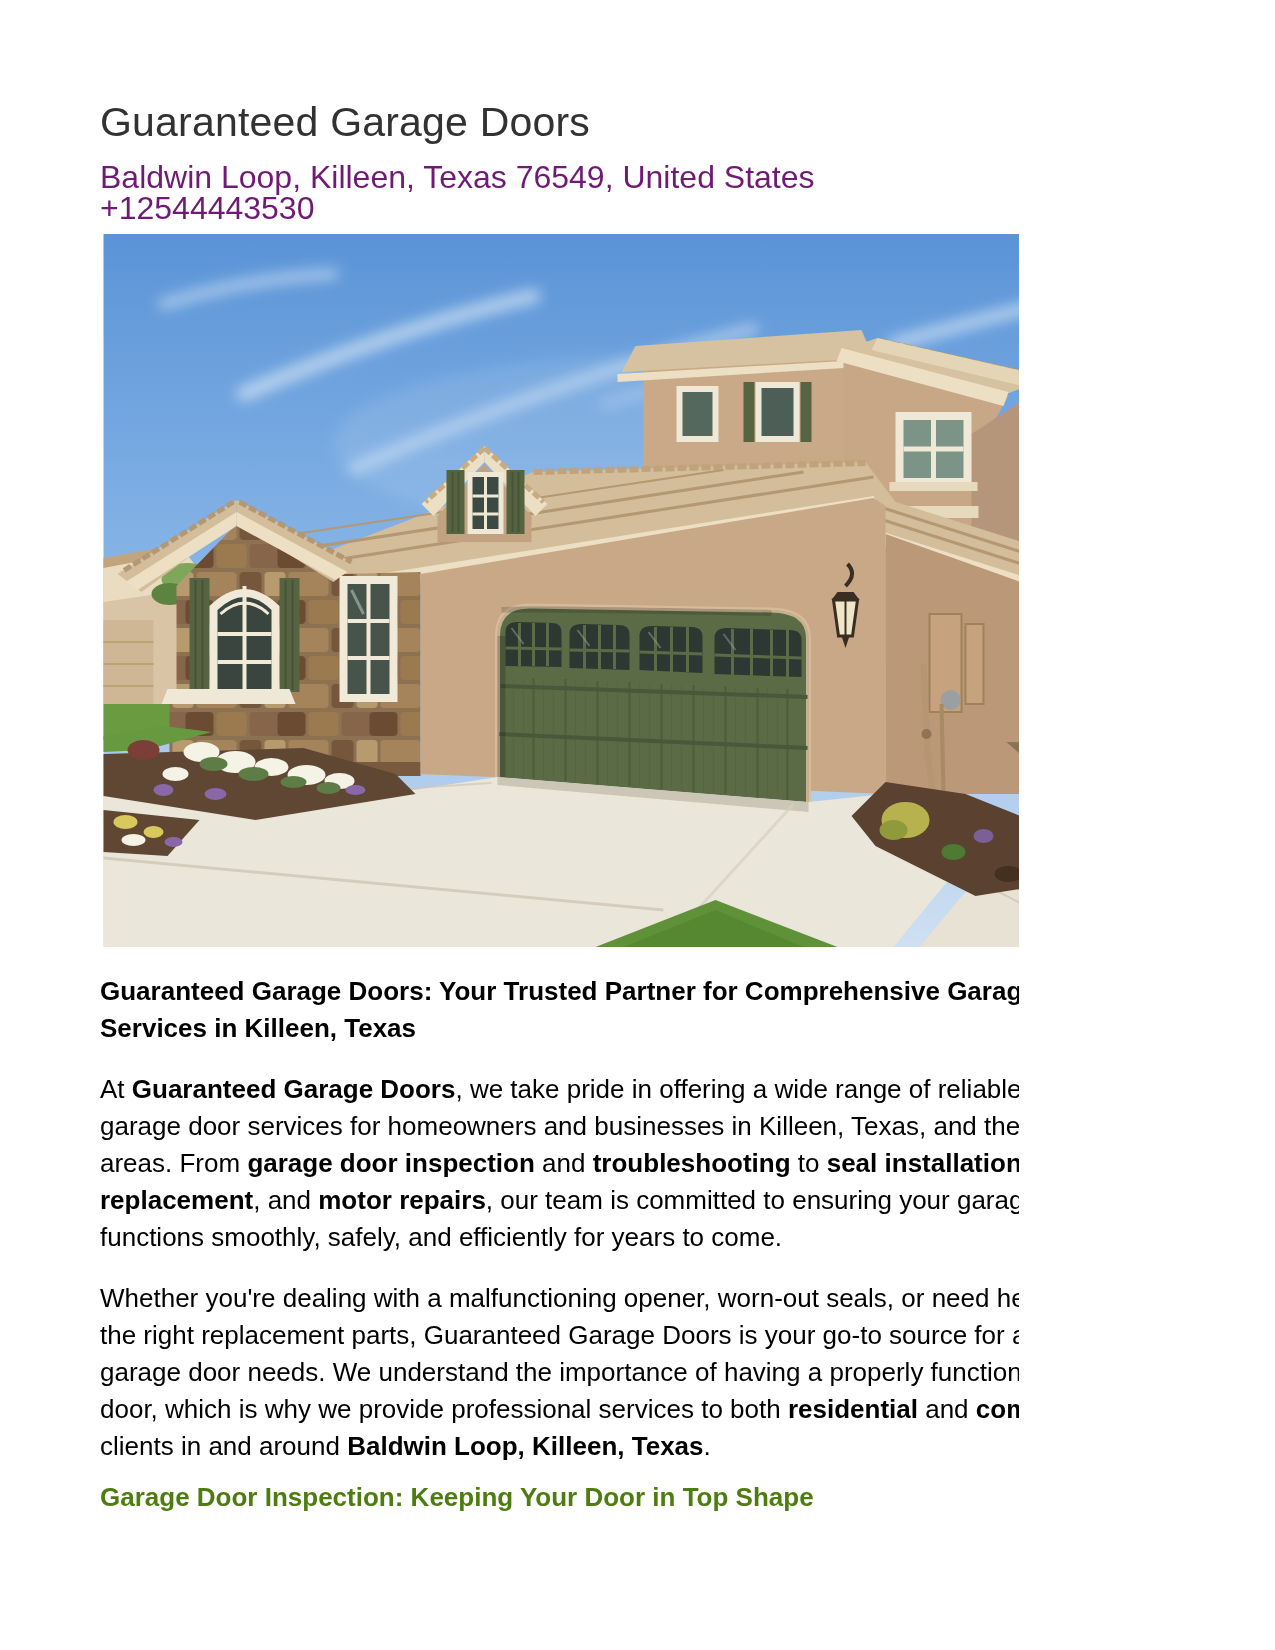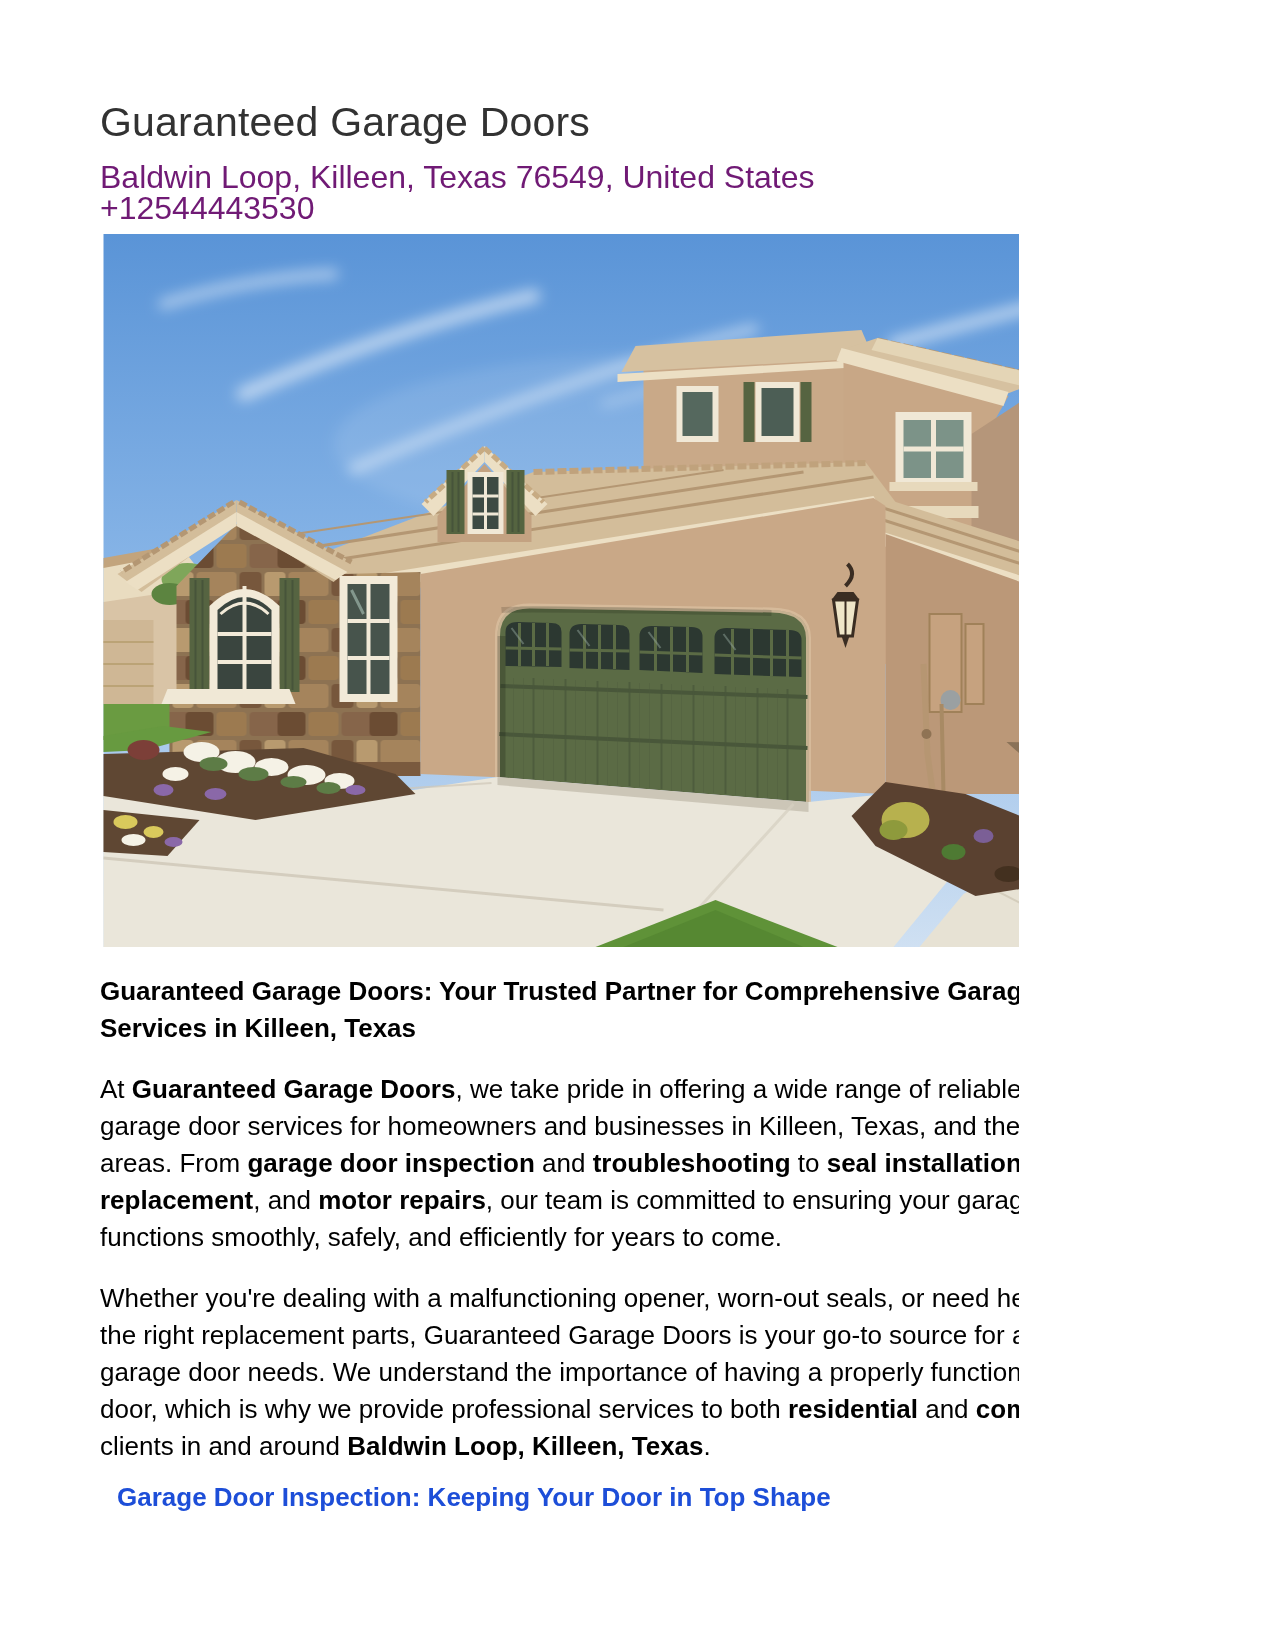--- a/index.html
+++ b/index.html
@@ -28,22 +28,22 @@
   h2.intro-heading{
     margin:26px 0 0 0;
     font-size:26px;font-weight:700;line-height:37px;color:#000;
   }
   p.body-par{
     margin:24px 0 0 0;
     font-size:26px;line-height:37px;color:#000;
   }
   p.body-par b{font-weight:700;}
   h3.section-heading{
-    margin:14px 0 0 17px;
-    font-size:26px;font-weight:700;line-height:37px;color:#1d4ed8;
+    margin:14px 0 0 0;
+    font-size:26px;font-weight:700;line-height:37px;color:#4d7c0f;
   }
 </style>
 </head>
 <body>
 
 <div class="page">
   <div class="content">
 
     <header>
       <h1 class="doc-title">Guaranteed Garage Doors</h1>

